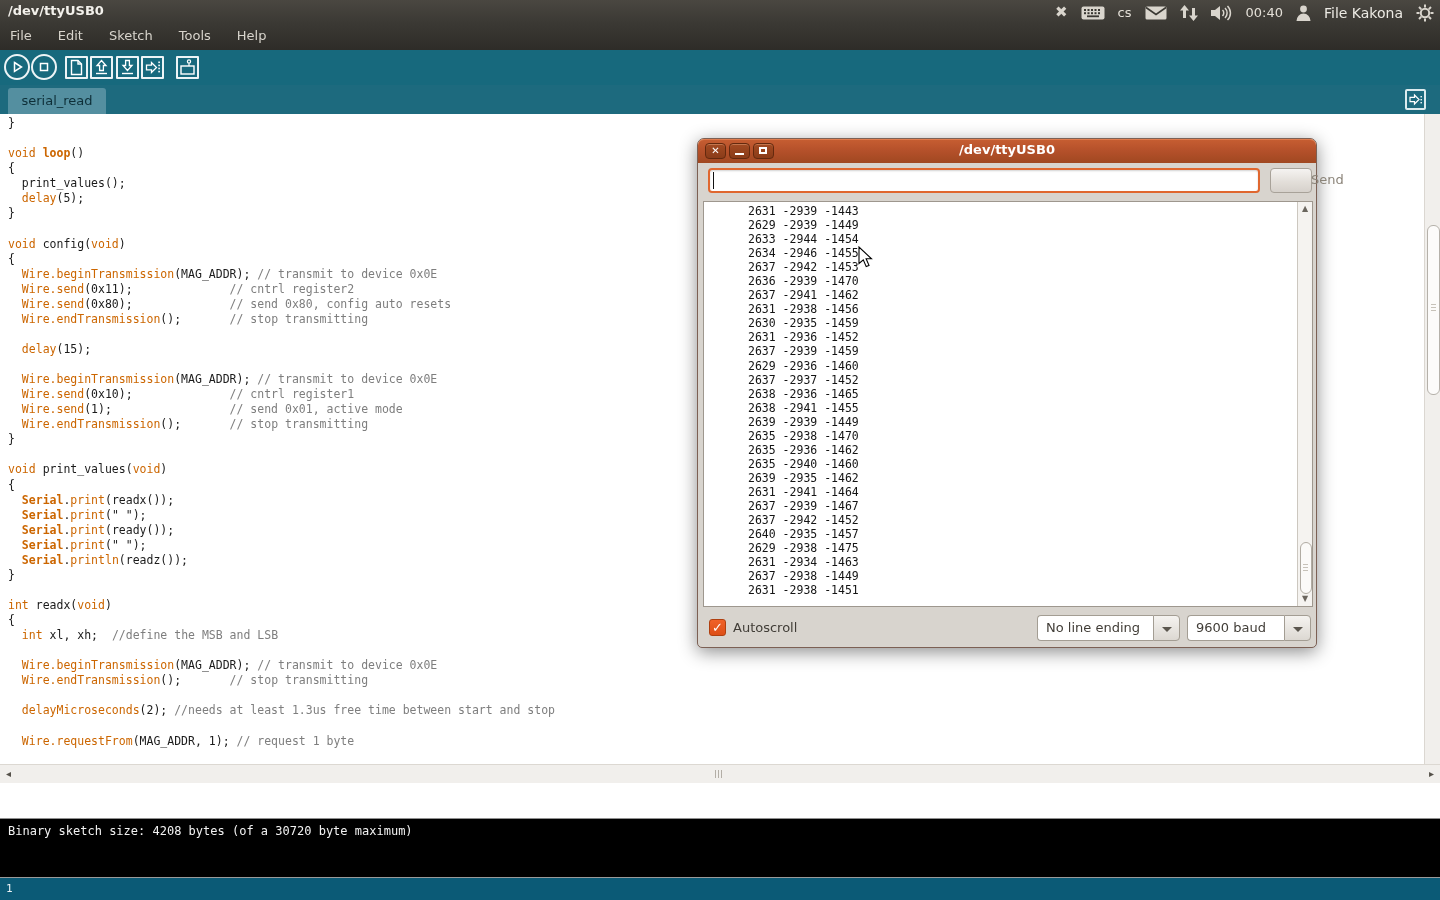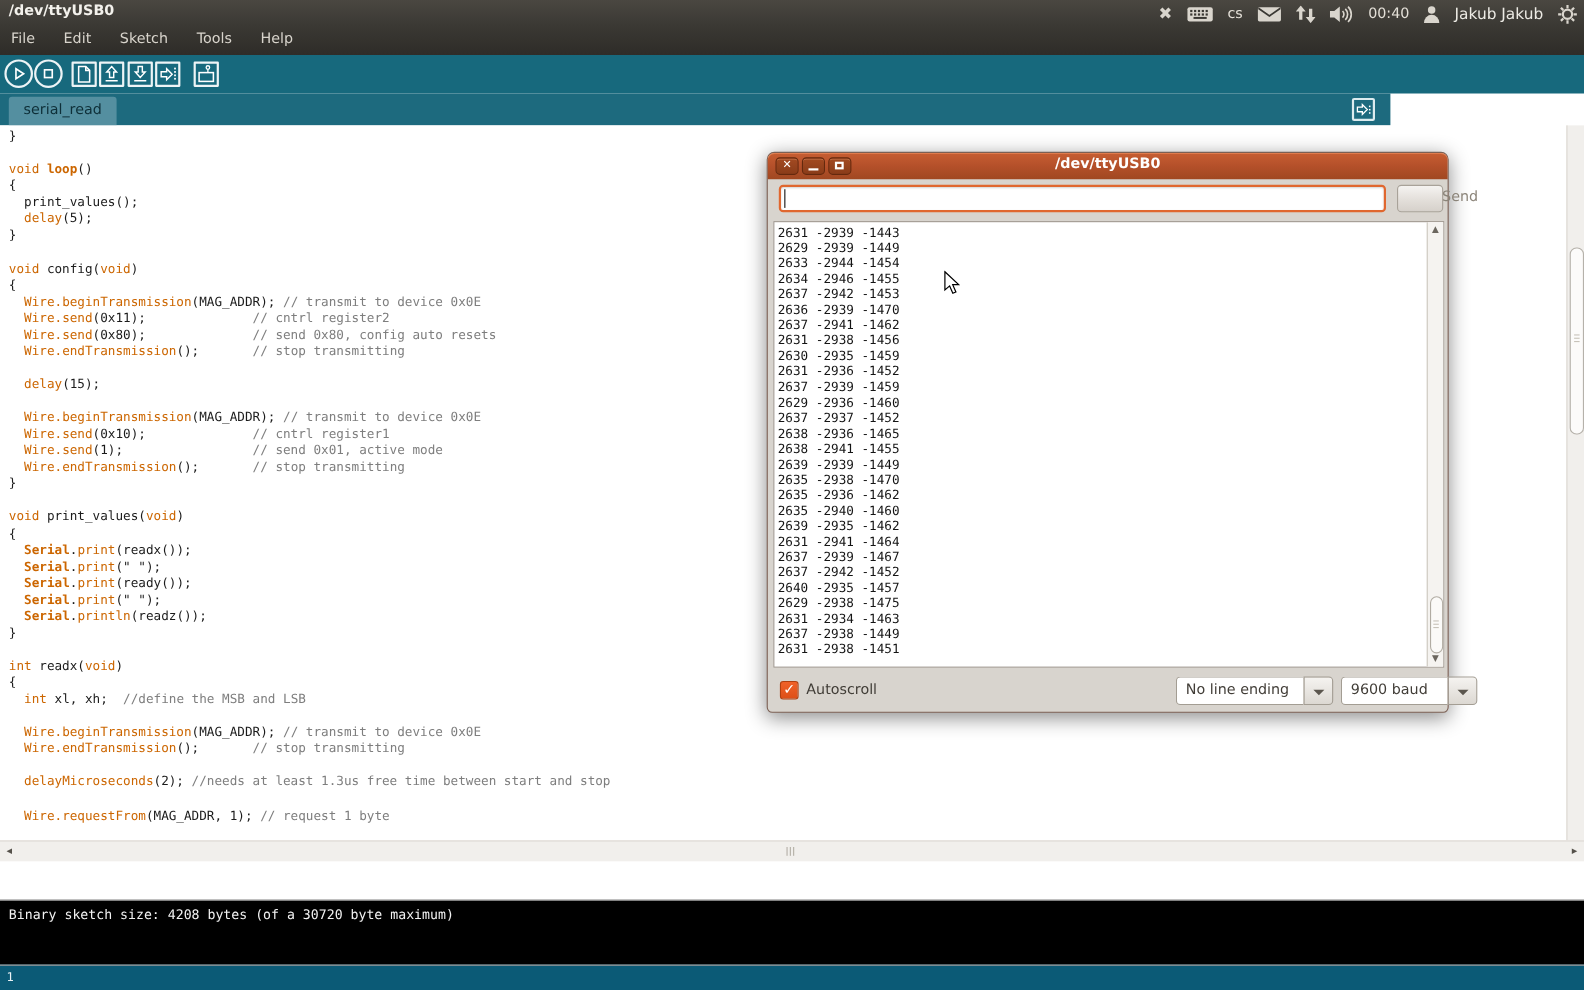--- a/index.html
+++ b/index.html
@@ -19,21 +19,21 @@
   .menu-row span{cursor:default;}
 
   
   .toolbar{position:absolute;left:0;top:50px;width:1440px;height:35px;background:#17697d;}
   .tbtn{position:absolute;box-sizing:border-box;}
   .tbtn.round{width:26px;height:26px;border:2px solid #edf4f6;border-radius:50%;top:4px;}
   .tbtn.square{width:23px;height:23px;border:2px solid #edf4f6;border-radius:1px;top:6px;}
   .tbtn svg{position:absolute;left:0;top:0;}
 
   
-  .tab-strip{position:absolute;left:0;top:85px;width:1264px;height:29px;background:#1d6a7e;}
+  .tab-strip{position:absolute;left:0;top:85px;width:1440px;height:29px;background:#1d6a7e;}
   .tab{position:absolute;left:8px;top:3px;width:98px;height:26px;background:#548fa0;
        border-radius:3px 3px 0 0;color:#0e2f38;font-size:13px;text-align:center;line-height:26px;}
   .newtab-btn{position:absolute;right:14px;top:4px;width:21px;height:21px;border:2px solid #dcebee;
               border-radius:2px;box-sizing:border-box;}
 
   
   .editor{position:absolute;left:0;top:114px;width:1440px;height:650px;background:#ffffff;}
   .code{padding:2px 0 0 8px;font-size:11.5px;}
   .code-line{white-space:pre;height:15.07px;line-height:15.07px;}
   .code-line .n{color:#1b1b1b;}
@@ -84,34 +84,34 @@
             border:2px solid #e0672f;border-radius:4px;box-sizing:border-box;
             box-shadow:inset 0 1px 2px rgba(0,0,0,.18);font-size:13px;color:#222;padding:0 4px;outline:none;}
   .caret{position:absolute;left:15px;top:33px;width:1px;height:17px;background:#111;}
   .send-btn{position:absolute;left:572px;top:29px;width:42px;height:25px;border-radius:4px;box-sizing:border-box;
             background:linear-gradient(#f5f3f1 0%,#e3dfda 55%,#d6d1cb 100%);border:1px solid #a8a299;
             font-size:13px;color:#8b8479;text-align:center;line-height:22px;padding-left:40px;}
 
   .sm-data{position:absolute;left:5px;top:62px;width:610px;height:406px;background:#fff;
            border:1px solid #9e978e;box-sizing:border-box;}
   .serial-out{position:absolute;left:3px;top:2px;font-size:11.5px;color:#141414;}
-  .serial-line{white-space:pre;height:14.05px;line-height:14.05px;}
+  .serial-line{white-space:pre;height:14.05px;line-height:14.05px;margin-left:41px;}
   .sm-vscroll{position:absolute;right:0;top:0;width:15px;height:404px;background:#f5f3f0;border-left:1px solid #ccc7bf;box-sizing:border-box;}
   .sm-vscroll .sarr{position:absolute;left:0;width:14px;text-align:center;font-size:8px;color:#6b665e;line-height:12px;}
   .sm-vscroll .sarr.up{top:1px;}
   .sm-vscroll .sarr.down{bottom:1px;}
   .sm-vscroll .thumb{position:absolute;left:1.5px;top:340px;width:10px;height:50px;background:#fbfaf8;
                      border:1px solid #b1aca3;border-radius:6px;}
 
   .sm-controls{position:absolute;left:0;top:468px;width:100%;height:42px;}
   .chk{position:absolute;left:11px;top:12px;width:17px;height:17px;border-radius:3px;box-sizing:border-box;
        background:linear-gradient(#f06229,#dd4f17);border:1px solid #b04010;color:#fff;font-size:13px;
        font-weight:bold;text-align:center;line-height:16px;}
   .chk-label{position:absolute;left:35px;top:13px;font-size:13px;color:#413d37;}
-  .dropdown{position:absolute;top:8px;height:26px;display:flex;box-sizing:border-box;margin-left:32px;}
+  .dropdown{position:absolute;top:8px;height:26px;display:flex;box-sizing:border-box;}
   .dd-field{height:26px;background:#fff;border:1px solid #a39d93;border-right:none;border-radius:4px 0 0 4px;
             box-sizing:border-box;font-size:13px;color:#413d37;line-height:24px;padding-left:8px;}
   .dd-btn{width:27px;height:26px;background:linear-gradient(#f5f3f0,#dcd8d2);border:1px solid #a39d93;
           border-radius:0 4px 4px 0;box-sizing:border-box;position:relative;}
   .dd-btn i{position:absolute;left:8px;top:11px;width:0;height:0;border-left:5px solid transparent;
             border-right:5px solid transparent;border-top:5px solid #5b564e;}
   .dd-lineending{left:339px;} .dd-lineending .dd-field{width:116px;}
   .dd-baud{left:489px;} .dd-baud .dd-field{width:97px;}
 
   .mouse-cursor{position:absolute;left:858px;top:246px;z-index:30;}
@@ -156,21 +156,21 @@
         <polygon points="0,5 4,5 9,1 9,15 4,11 0,11" fill="#d9d5cd"></polygon>
         <path d="M11.5,5 a4.2,4.2 0 0 1 0,6" fill="none" stroke="#d9d5cd" stroke-width="1.5"></path>
         <path d="M14,3 a7,7 0 0 1 0,10" fill="none" stroke="#d9d5cd" stroke-width="1.5"></path>
         <path d="M16.5,1 a9.8,9.8 0 0 1 0,14" fill="none" stroke="#d9d5cd" stroke-width="1.5"></path>
       </svg>
       <span class="tray-txt">00:40</span>
       <svg width="15" height="16" viewBox="0 0 15 16">
         <circle cx="7.5" cy="4" r="3.4" fill="#d9d5cd"></circle>
         <path d="M0.5,16 a7,7.5 0 0 1 14,0 Z" fill="#d9d5cd"></path>
       </svg>
-      <span class="tray-txt user-name">Jakub Jakub</span>
+      <span class="tray-txt user-name">File Kakona</span>
       <svg width="18" height="18" viewBox="0 0 18 18">
         <g stroke="#d9d5cd" stroke-width="2" fill="none">
           <circle cx="9" cy="9" r="4.2"></circle>
           <path d="M9,0.5 V3.5 M9,14.5 V17.5 M0.5,9 H3.5 M14.5,9 H17.5 M3,3 L5.2,5.2 M12.8,12.8 L15,15 M15,3 L12.8,5.2 M5.2,12.8 L3,15"></path>
         </g>
       </svg>
     </div>
     <div class="menu-row">
       <span>File</span>
       <span>Edit</span>

